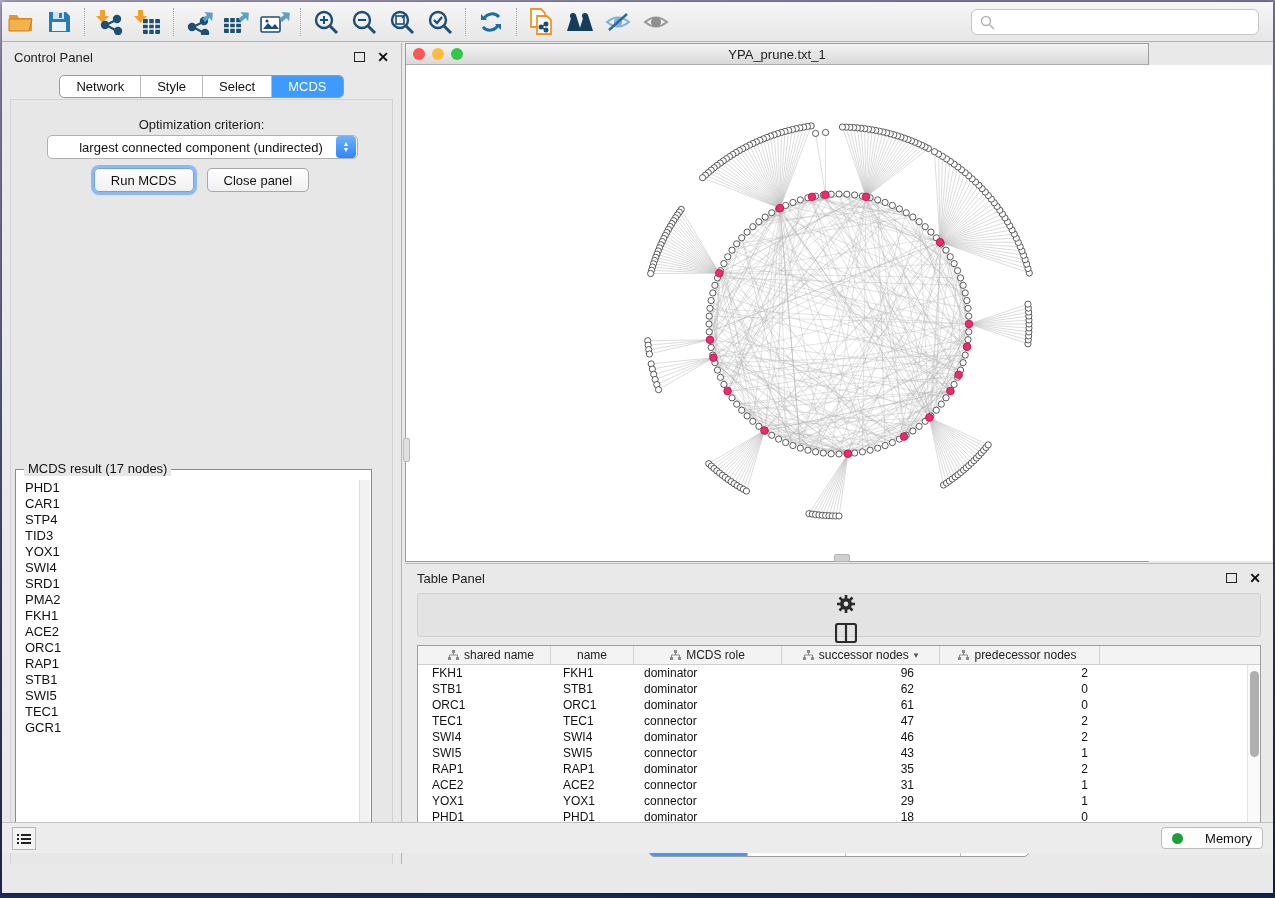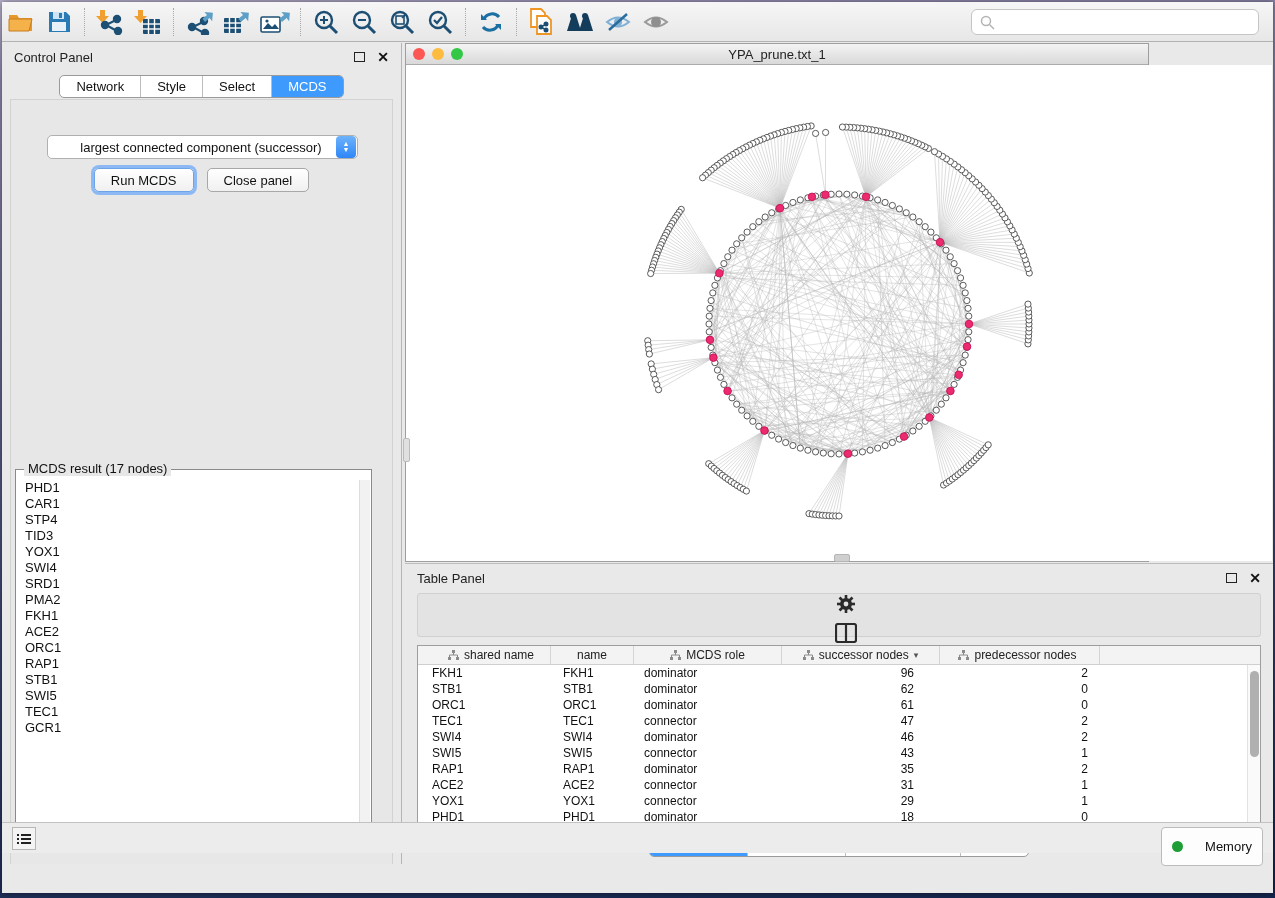--- a/index.html
+++ b/index.html
@@ -100,21 +100,21 @@
     background:#fafafa; border-left:1px solid #e2e2e2; }
   #nt-thumb { position:absolute; left:2px; top:6px; width:9px; height:86px;
     background:#b0b0b0; border-radius:5px; }
   #tp-tabs { position:absolute; left:0; right:0; top:270px; display:flex; justify-content:center; }
 
   
   #status-bar { position:absolute; left:0; top:820px; width:1271px; height:31px;
     background:#ececec; border-top:1px solid #c2c2c2; }
   #list-btn { position:absolute; left:10px; top:4px; width:24px; height:23px;
     background:#f4f4f4; border:1px solid #b7b7b7; display:flex; align-items:center; justify-content:center; }
-  #memory-btn { position:absolute; right:10px; top:4px; height:39px; padding:0 10px;
+  #memory-btn { position:absolute; right:10px; top:4px; height:22px; padding:0 10px;
     background:#fdfdfd; border:1px solid #bbb; border-radius:4px;
     display:flex; align-items:center; gap:22px; font-size:13px; color:#111; }
   #memory-dot { width:11px; height:11px; border-radius:50%; background:#1f9d36; }
 </style>
 </head>
 <body>
 
 <div id="stage">
 <div id="app">
 
@@ -287,22 +287,23 @@
     </div>
     <div class="seg-tabs">
       <div class="seg-wrap">
         <span class="seg">Network</span>
         <span class="seg">Style</span>
         <span class="seg">Select</span>
         <span class="seg active">MCDS</span>
       </div>
     </div>
     <div id="cp-content">
+      <div class="opt-label">Optimization criterion:</div>
       <div class="dropdown">
-        <span class="dd-value">largest connected component (successor)</span>
+        <span class="dd-value">largest connected component (undirected)</span>
         <span class="dd-stepper">
               <span>▲</span>
               <span>▼</span>
             </span>
       </div>
       <div class="btn-row">
         <button class="push-btn focused">Run MCDS</button>
         <button class="push-btn">Close panel</button>
       </div>
       <div id="mcds-groupbox">

